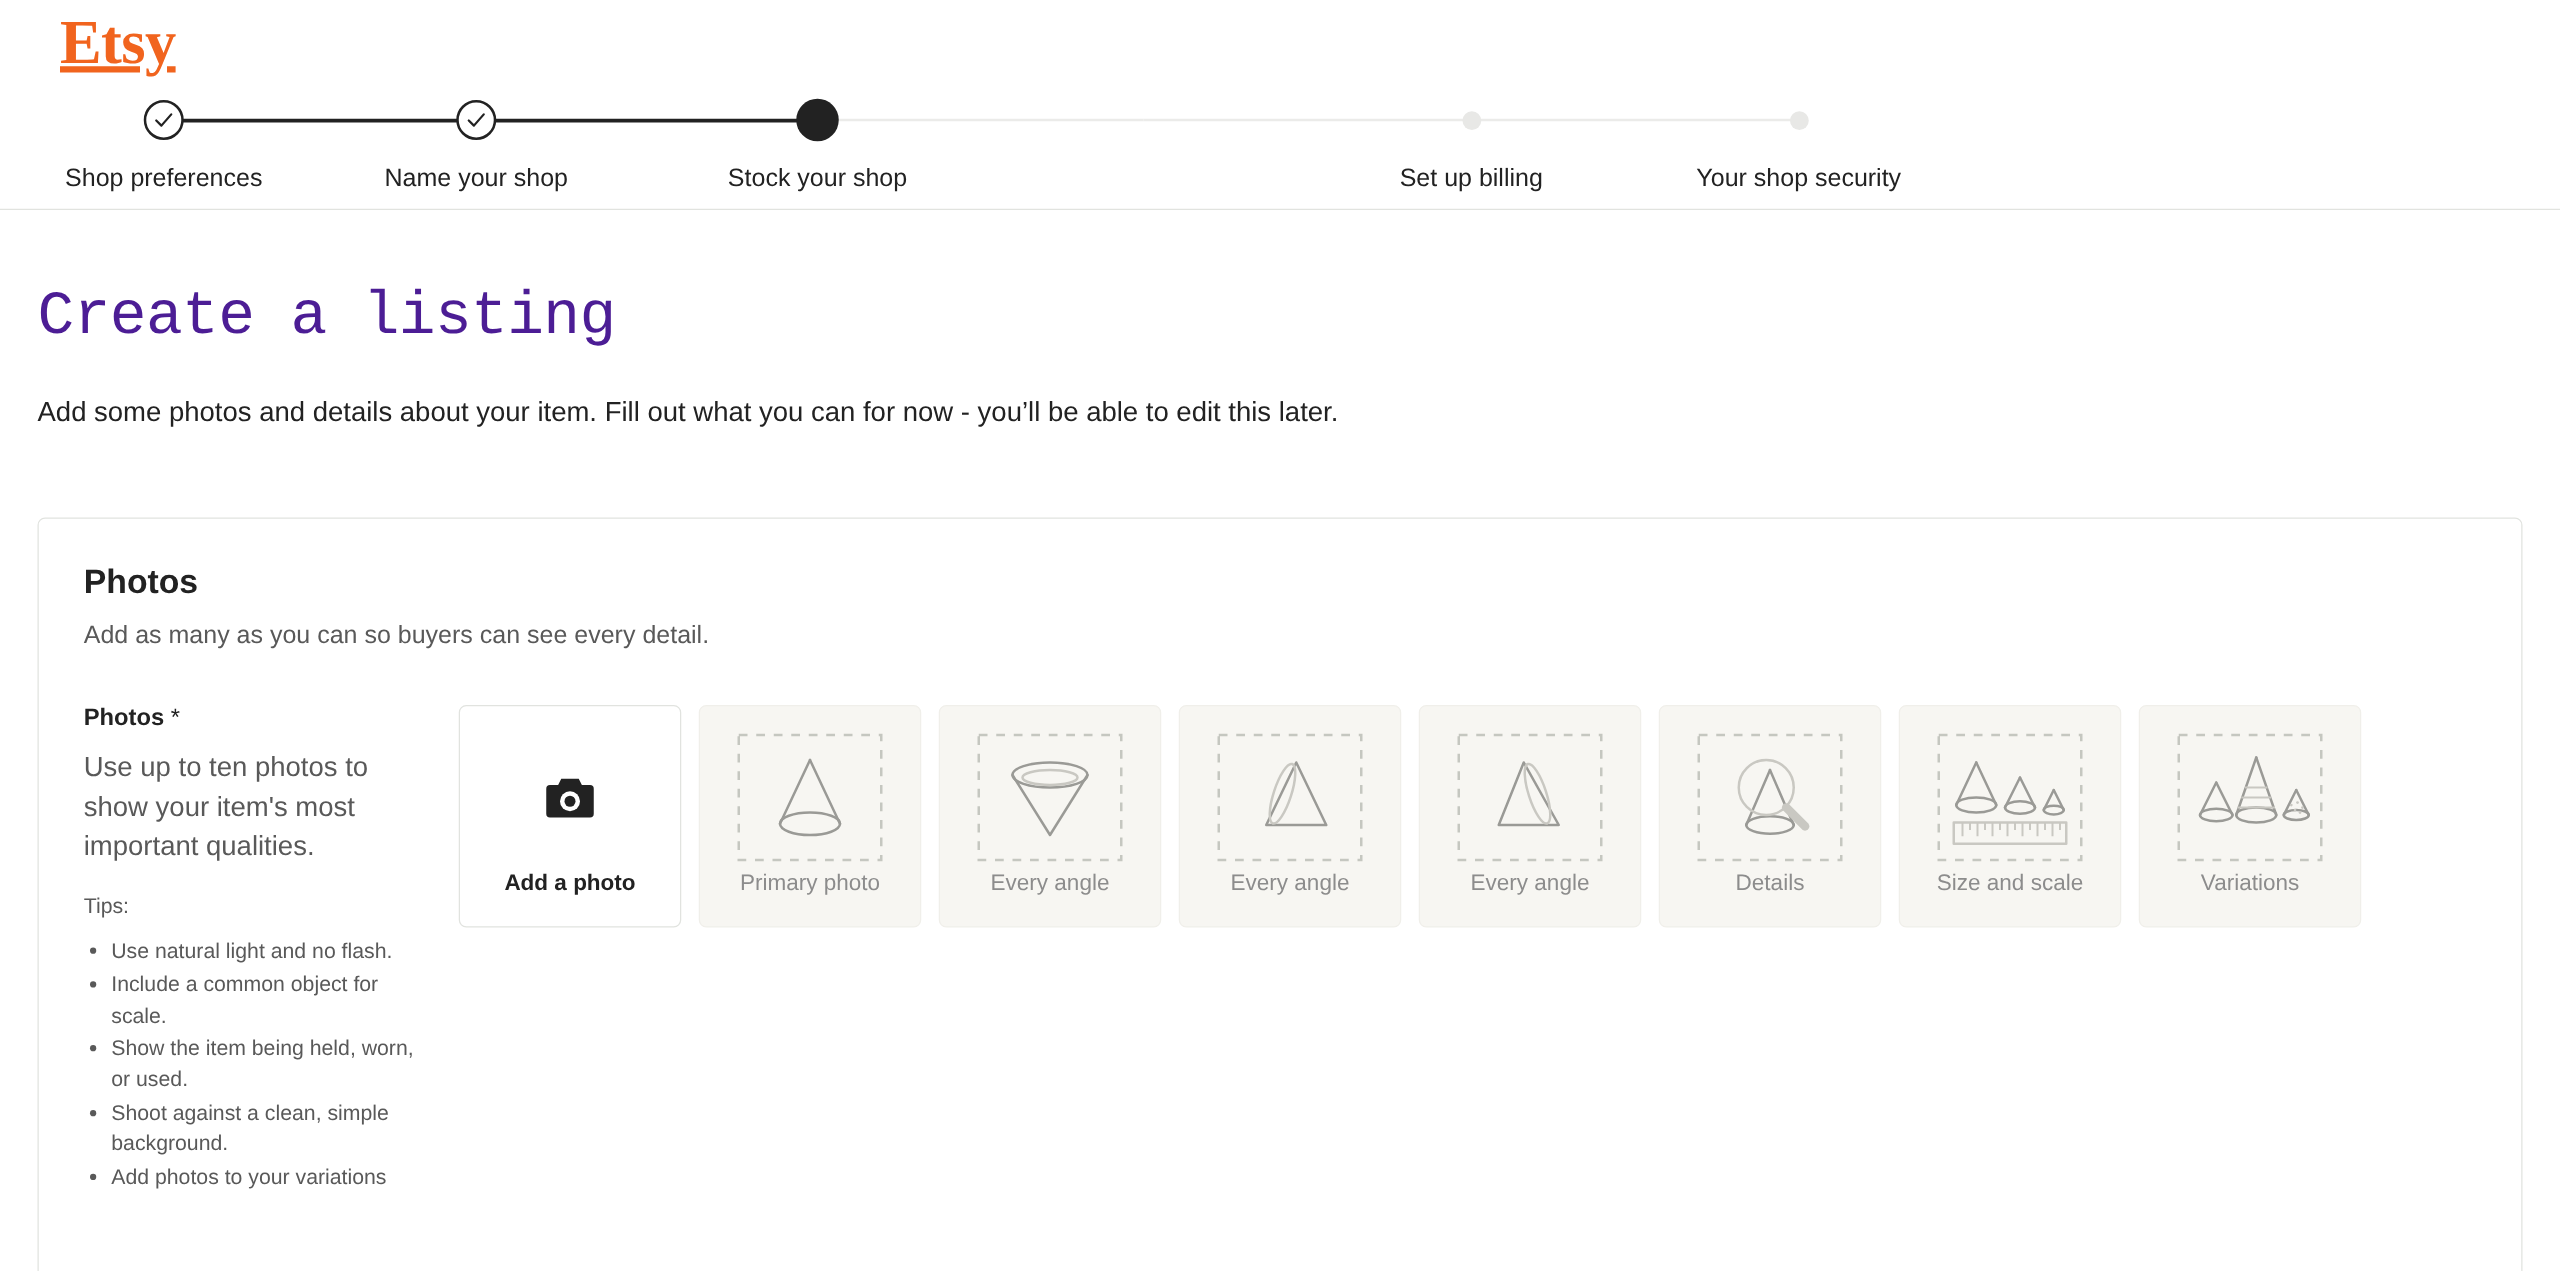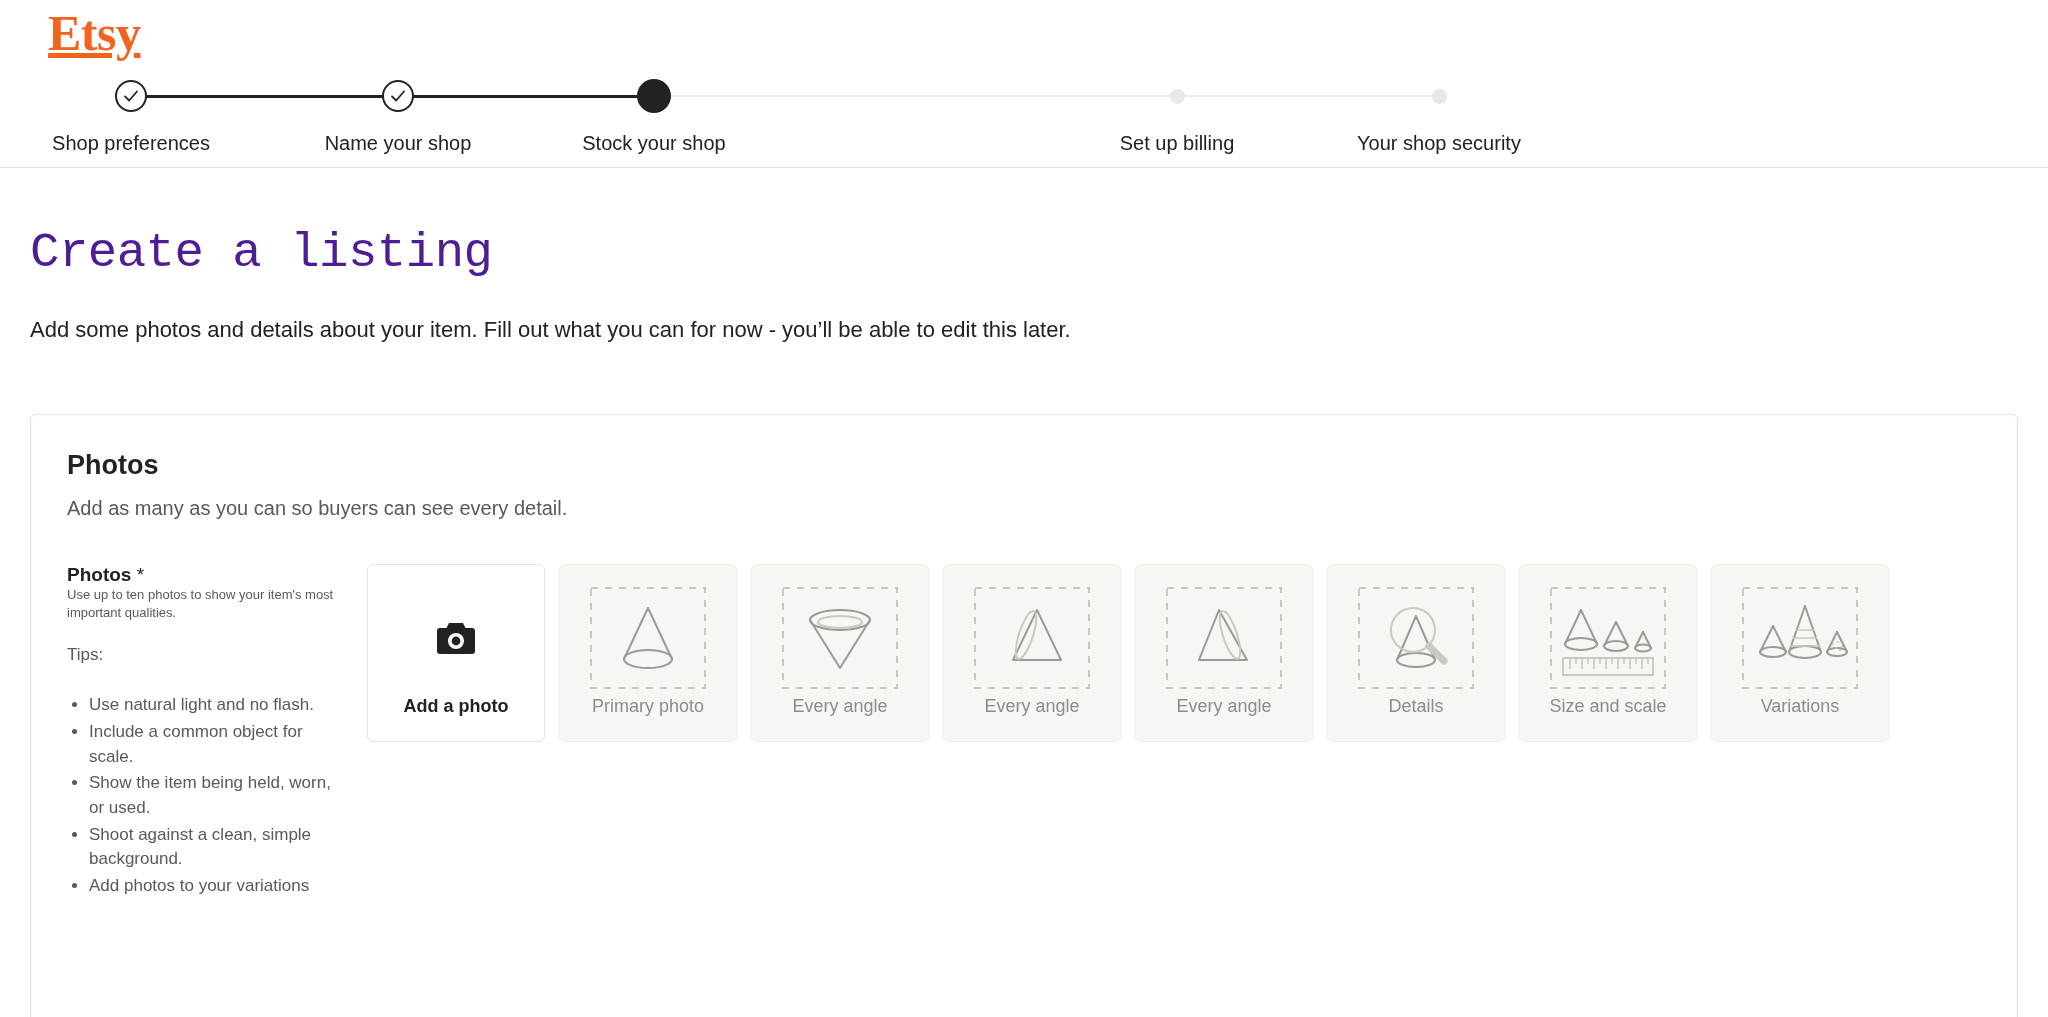--- a/index.html
+++ b/index.html
@@ -141,31 +141,32 @@
 
   
   .info-col { width: 300px; flex: 0 0 300px; padding-right: 22px; }
   .info-label {
     font-size: 19px;
     font-weight: 700;
     color: #222222;
   }
   .info-label .req { font-weight: 400; }
   .info-text {
-    font-size: 13px;
+    font-size: 22px;
     color: #595959;
     line-height: 1.45;
+    margin-top: 12px;
   }
   .info-tips-head {
     font-size: 17px;
     color: #595959;
     margin-top: 22px;
   }
   .tips-list {
-    margin-top: 28px;
+    margin-top: 14px;
     padding-left: 22px;
   }
   .tips-list li {
     font-size: 17px;
     color: #595959;
     line-height: 1.45;
     margin-bottom: 2px;
   }
 
   
@@ -225,21 +226,21 @@
       <div class="step" style="left: 131px;">
         <div class="step-dot-wrap">
           <div class="dot-done">
             <svg viewBox="0 0 24 24" fill="none" stroke="#222" stroke-width="2.4" stroke-linecap="round" stroke-linejoin="round">
               <polyline points="4,12.5 9.5,18 20,6"></polyline>
             </svg>
           </div>
         </div>
         <div class="step-label">Shop preferences</div>
       </div>
-      <div class="step" style="left: 398px;">
+      <div class="step" style="left: 381px;">
         <div class="step-dot-wrap">
           <div class="dot-done">
             <svg viewBox="0 0 24 24" fill="none" stroke="#222" stroke-width="2.4" stroke-linecap="round" stroke-linejoin="round">
               <polyline points="4,12.5 9.5,18 20,6"></polyline>
             </svg>
           </div>
         </div>
         <div class="step-label">Name your shop</div>
       </div>
       <div class="step" style="left: 654px;">

